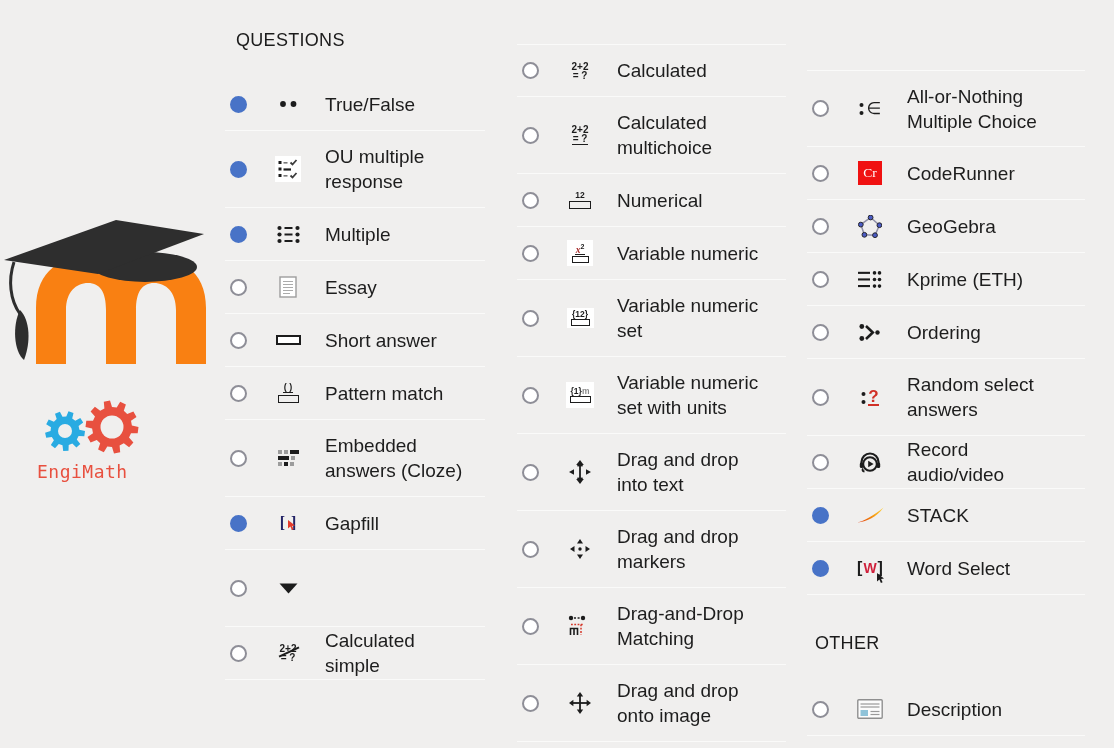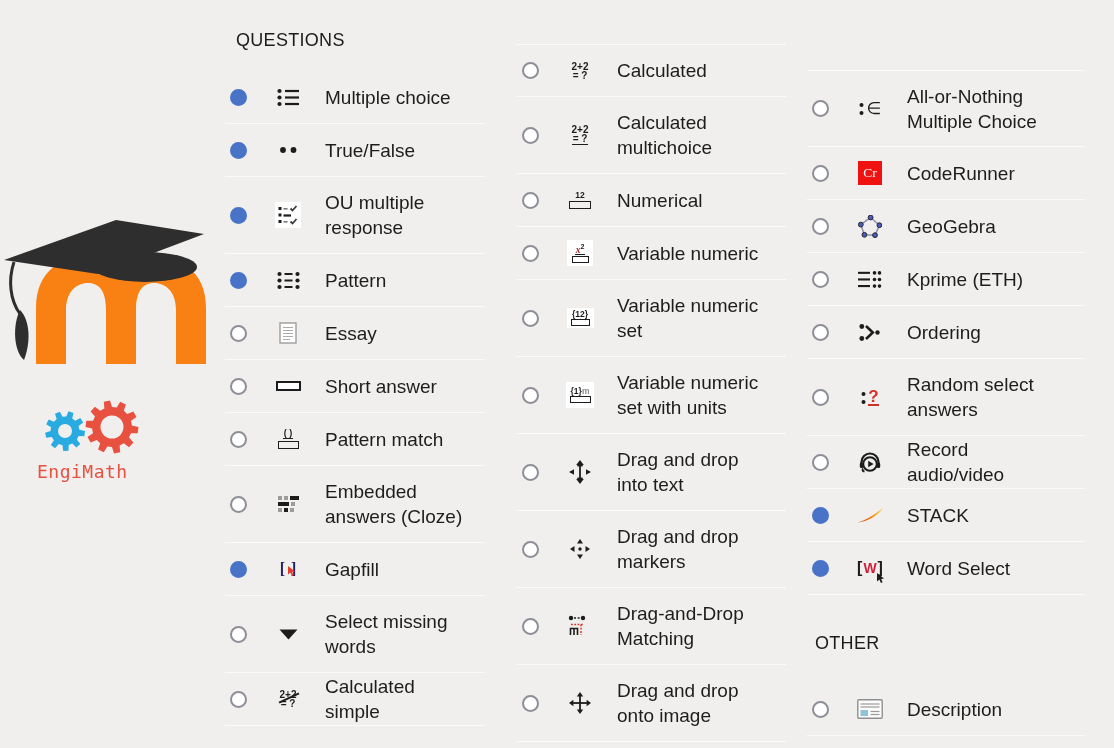--- a/index.html
+++ b/index.html
@@ -3,21 +3,21 @@
 <meta charset="utf-8">
 <style>
   html,body{margin:0;padding:0}
   body{font-family:"Liberation Sans",sans-serif;background:var(--background,#f0efee);color:var(--text,#1d1d1d)}
   #stage{position:relative;width:1114px;height:748px;overflow:hidden;background:var(--background,#f0efee)}
   .col{position:absolute}
   #col1{left:225px;top:28px;width:260px}
   #col2{left:517px;top:44px;width:269px}
   #col3{left:807px;top:70px;width:278px}
   .hdr{font-size:18px;letter-spacing:.3px;color:#1b1b1b;margin-left:11px;line-height:24px}
-  #col1 .hdr{margin-bottom:19px}
+  #col1 .hdr{margin-bottom:26px}
   .hdr.other{margin:36px 0 28px 8px}
   .row{display:flex;align-items:center;height:53px;border-bottom:1px solid var(--divider,#fafaf9);box-sizing:border-box;cursor:pointer}
   .row.tall{height:77px}
   #col2-items .row:first-child,#col3-items .row:first-child{border-top:1px solid var(--divider,#fafaf9)}
   .radio{flex:none;width:17px;height:17px;margin-left:5px;border-radius:50%;background:#fff;
          border:2.5px solid var(--radio_unselected_border,#8e8e97);box-sizing:border-box}
   .radio.on{background:var(--radio_selected,#4873c7);border-color:var(--radio_selected,#4873c7)}
   .iconbox{flex:none;width:36px;margin-left:23px;display:flex;justify-content:center;align-items:flex-start}
   .label{margin-left:19px;font-size:19px;line-height:25px;max-width:144px}
   .wbg{background:#fff;display:flex;align-items:center;justify-content:center}
@@ -62,36 +62,20 @@
       </svg>
     <div id="engimath-text">EngiMath</div>
   </div>
 
   <div class="col" id="col1">
     <div class="hdr">QUESTIONS</div>
     <div id="col1-items">
         <div class="row">
           <span class="radio on"></span>
           <span class="iconbox">
-            <svg width="23" height="19" viewBox="0 0 23 19">
-              <g fill="#1c1c1c">
-                <circle cx="2.5" cy="3" r="2.1"></circle>
-                <circle cx="2.5" cy="9.5" r="2.1"></circle>
-                <circle cx="2.5" cy="16" r="2.1"></circle>
-                <rect x="8" y="1.9" width="14" height="2.2"></rect>
-                <rect x="8" y="8.4" width="14" height="2.2"></rect>
-                <rect x="8" y="14.9" width="14" height="2.2"></rect>
-              </g>
-            </svg>
-          </span>
-          <span class="label">Multiple choice</span>
-        </div>
-        <div class="row">
-          <span class="radio on"></span>
-          <span class="iconbox">
             <svg width="19" height="8">
               <circle cx="4" cy="4" r="2.9" fill="#1c1c1c"></circle>
               <circle cx="14.5" cy="4" r="2.9" fill="#1c1c1c"></circle>
             </svg>
           </span>
           <span class="label">True/False</span>
         </div>
         <div class="row tall">
           <span class="radio on"></span>
           <span class="iconbox">
@@ -124,21 +108,21 @@
                 <circle cx="2.5" cy="16" r="2.1"></circle>
                 <circle cx="20.5" cy="3" r="2.1"></circle>
                 <circle cx="20.5" cy="9.5" r="2.1"></circle>
                 <circle cx="20.5" cy="16" r="2.1"></circle>
                 <rect x="7.5" y="2" width="8" height="2"></rect>
                 <rect x="7.5" y="8.5" width="8" height="2"></rect>
                 <rect x="7.5" y="15" width="8" height="2"></rect>
               </g>
             </svg>
           </span>
-          <span class="label">Pattern</span>
+          <span class="label">Multiple</span>
         </div>
         <div class="row">
           <span class="radio"></span>
           <span class="iconbox">
             <svg width="18" height="22">
               <rect x="1" y="1" width="16" height="20" fill="#fff" stroke="#9d9d9d" stroke-width="1.4"></rect>
               <g stroke="#ababab" stroke-width="1">
                 <path d="M4,5.5 h10"></path>
                 <path d="M4,8.5 h10"></path>
                 <path d="M4,11.5 h10"></path>
@@ -201,21 +185,20 @@
           </span>
           <span class="label">Gapfill</span>
         </div>
         <div class="row tall">
           <span class="radio"></span>
           <span class="iconbox">
             <svg width="19" height="11">
               <path d="M0.5,0.5 L18.5,0.5 L9.5,10.5 Z" fill="#1c1c1c"></path>
             </svg>
           </span>
-          <span class="label">Select missing words</span>
         </div>
         <div class="row">
           <span class="radio"></span>
           <span class="iconbox">
             <span class="calc">
               <b>2+2</b>
               <b>= ?</b>
               <i style="position:absolute;left:-2px;top:7px;width:22px;height:1.8px;background:#1c1c1c;transform:rotate(-25deg)"></i>
             </span>
           </span>

